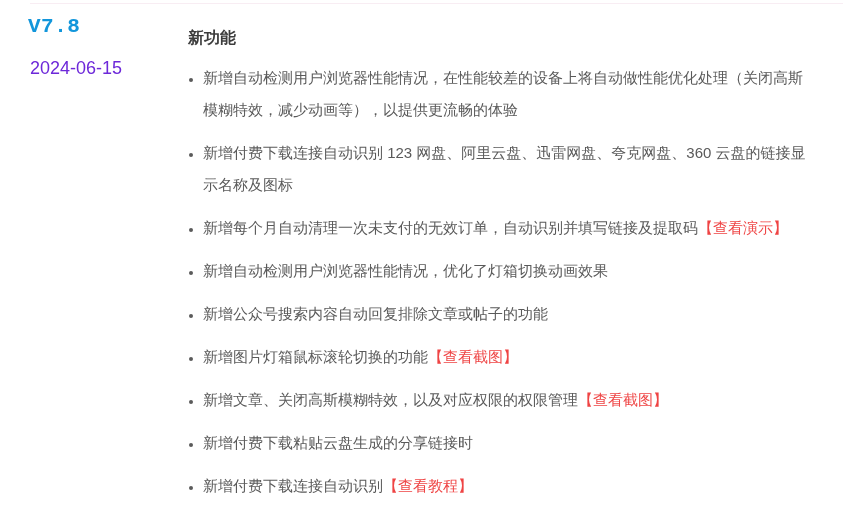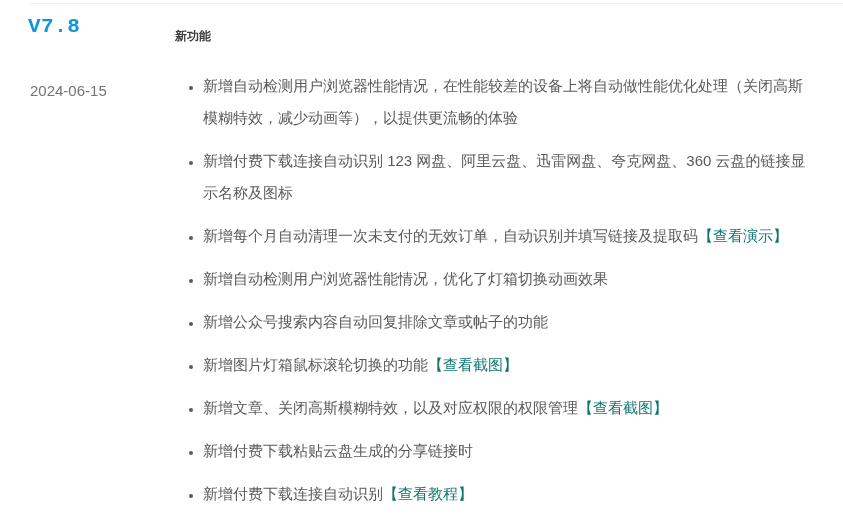--- a/index.html
+++ b/index.html
@@ -25,52 +25,52 @@
   .version-label {
     margin-top: 11px;
     margin-left: -2px;
     font-size: 21px;
     font-weight: bold;
     color: #1296db;
     letter-spacing: 0.5px;
     font-family: Liberation Mono, monospace;
   }
   .version-date {
-    margin-top: 44px;
-    font-size: 15px;
-    color: #737373;
+    margin-top: 20px;
+    font-size: 18px;
+    color: #6d28d9;
   }
   .content-col {
     flex: 1;
     padding-right: 35px;
   }
   .section-title {
-    margin: 24px 0 0 3px;
-    font-size: 12px;
+    margin: 24px 0 0 16px;
+    font-size: 16px;
     font-weight: bold;
     color: #3c3c3c;
     font-family: Liberation Mono, monospace;
   }
   ul.feature-list {
-    margin: 25px 0 0 0;
+    margin: 13px 0 0 0;
     padding-left: 31px;
     list-style: disc outside;
   }
   ul.feature-list li {
     font-size: 15px;
     line-height: 32px;
     color: #5a5a5a;
     margin-bottom: 11px;
   }
   ul.feature-list li::marker {
     color: #5a5a5a;
     font-size: 12px;
   }
   a.view-link {
-    color: #0f766e;
+    color: #ef4444;
     text-decoration: none;
     cursor: pointer;
   }
 </style>
 </head>
 <body>
 
 <div class="changelog-row">
 
   <div class="version-col">

